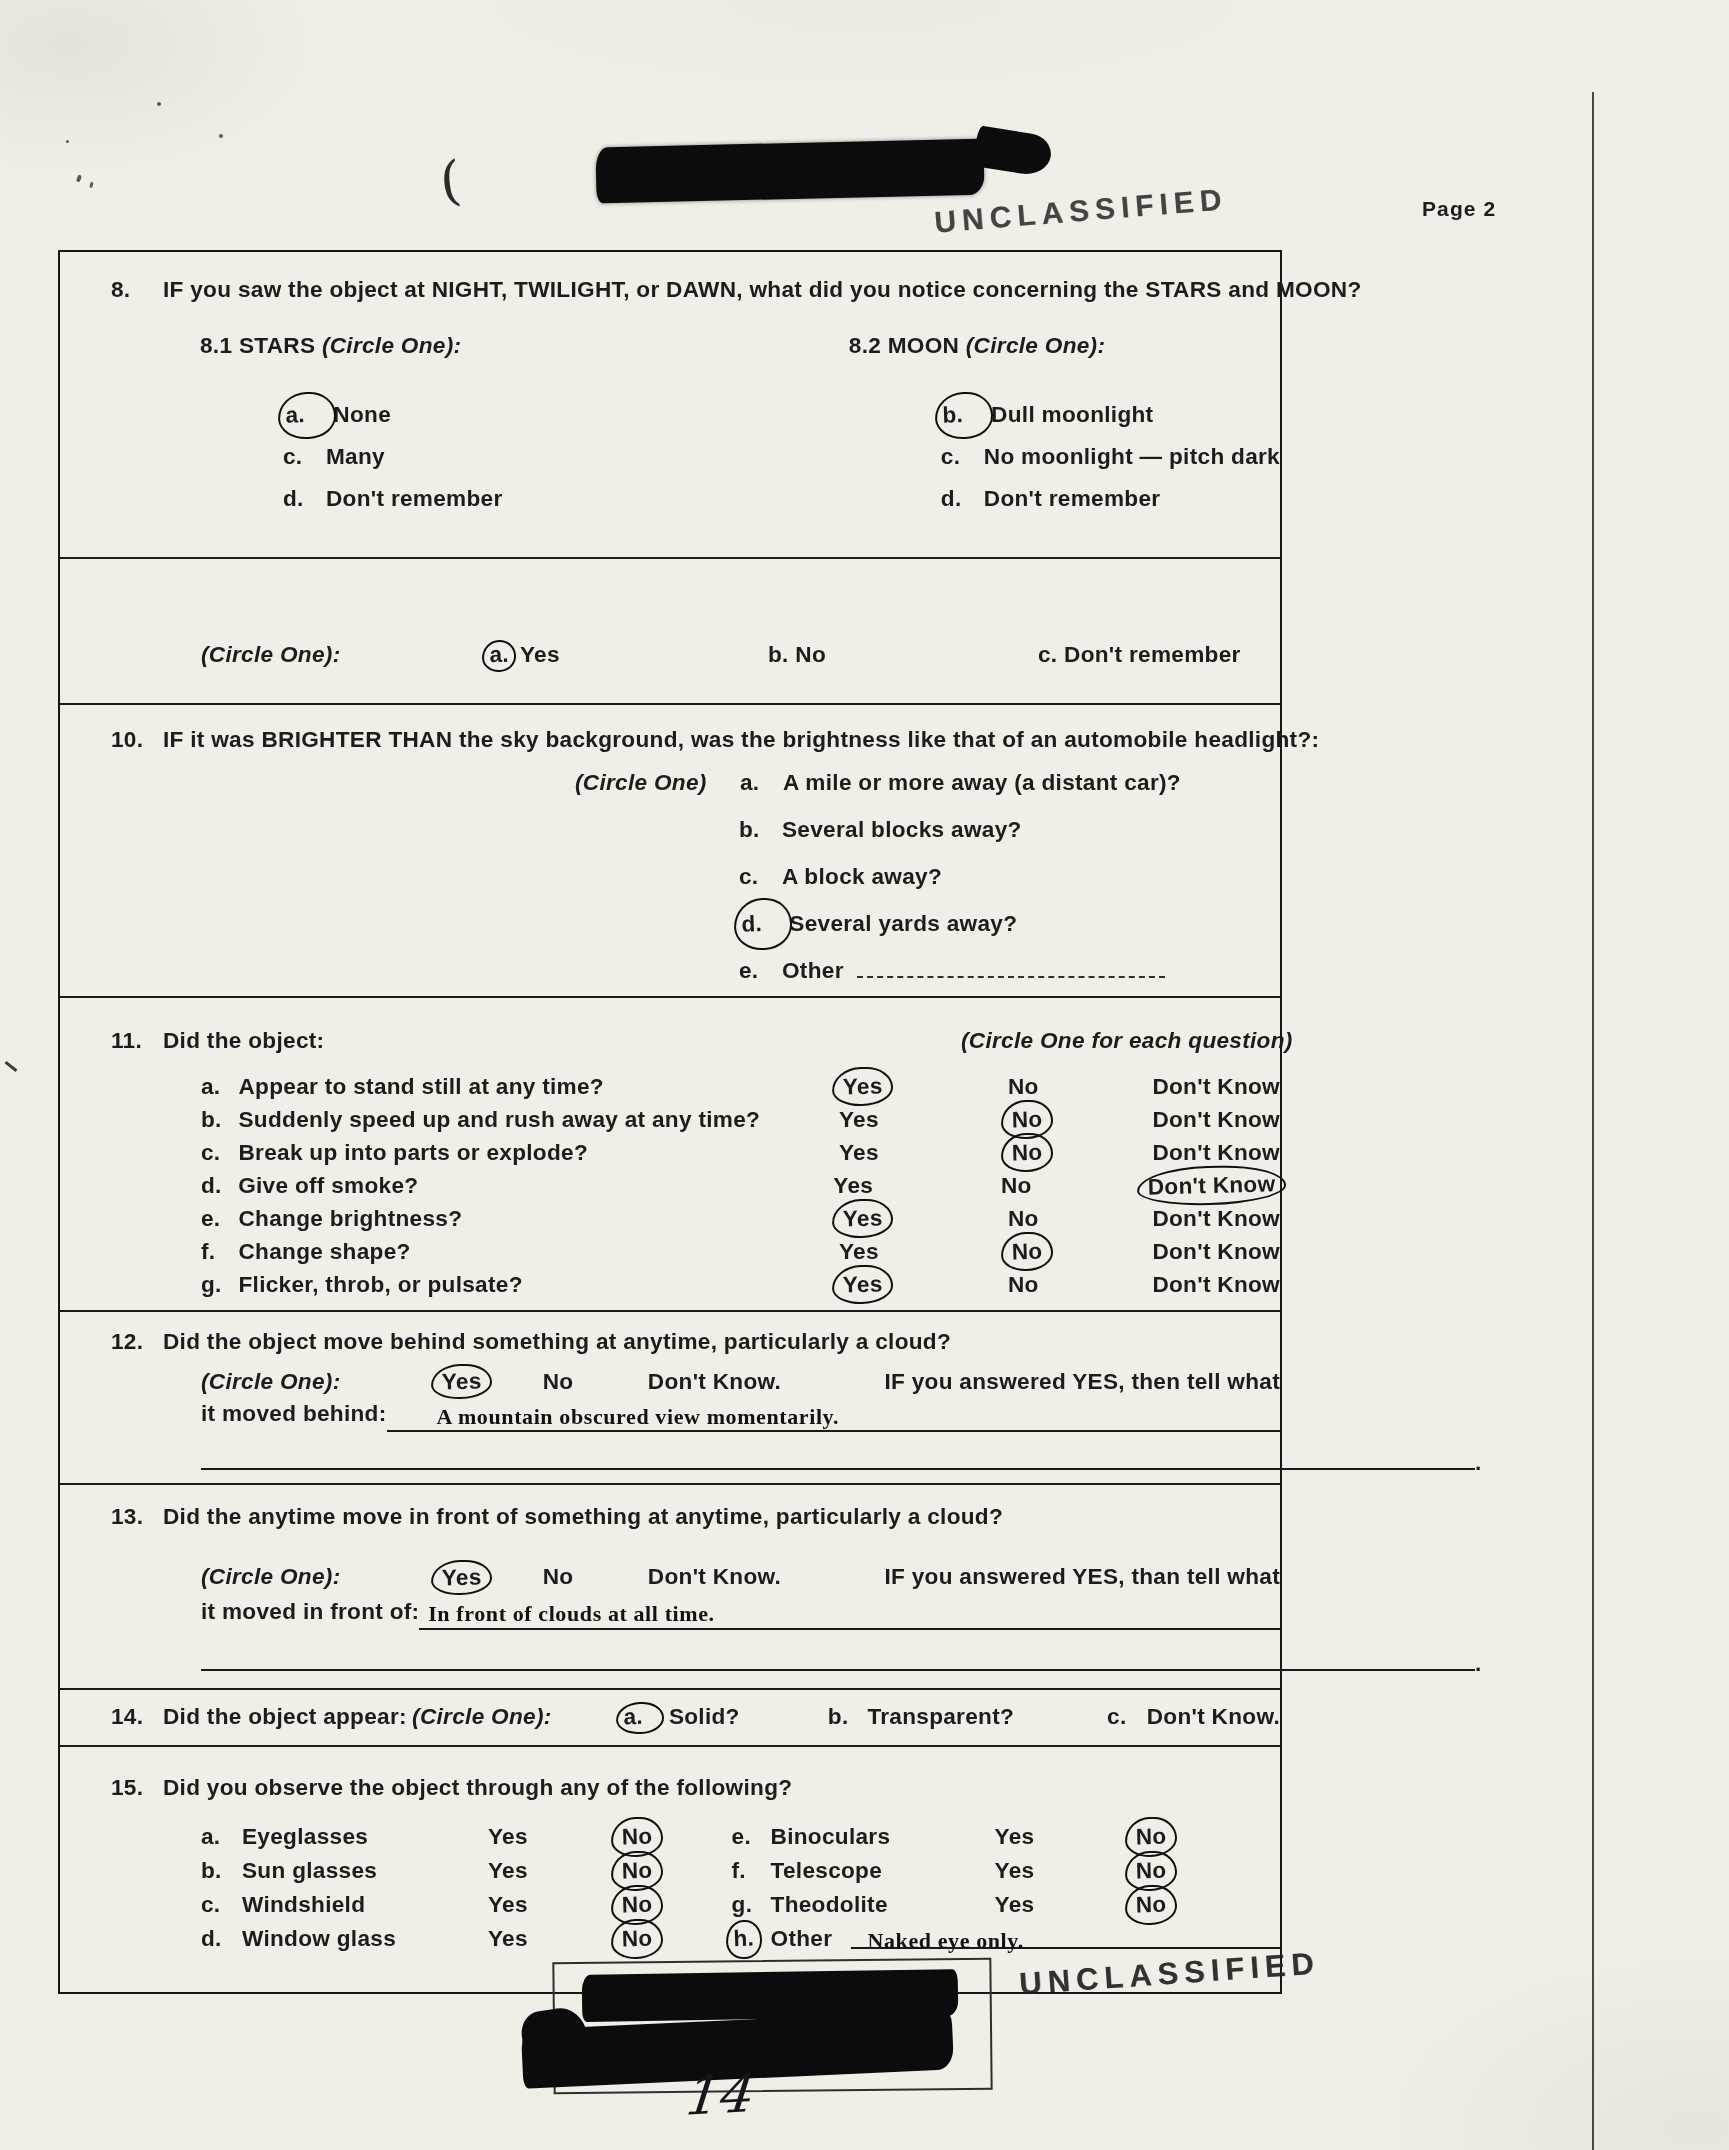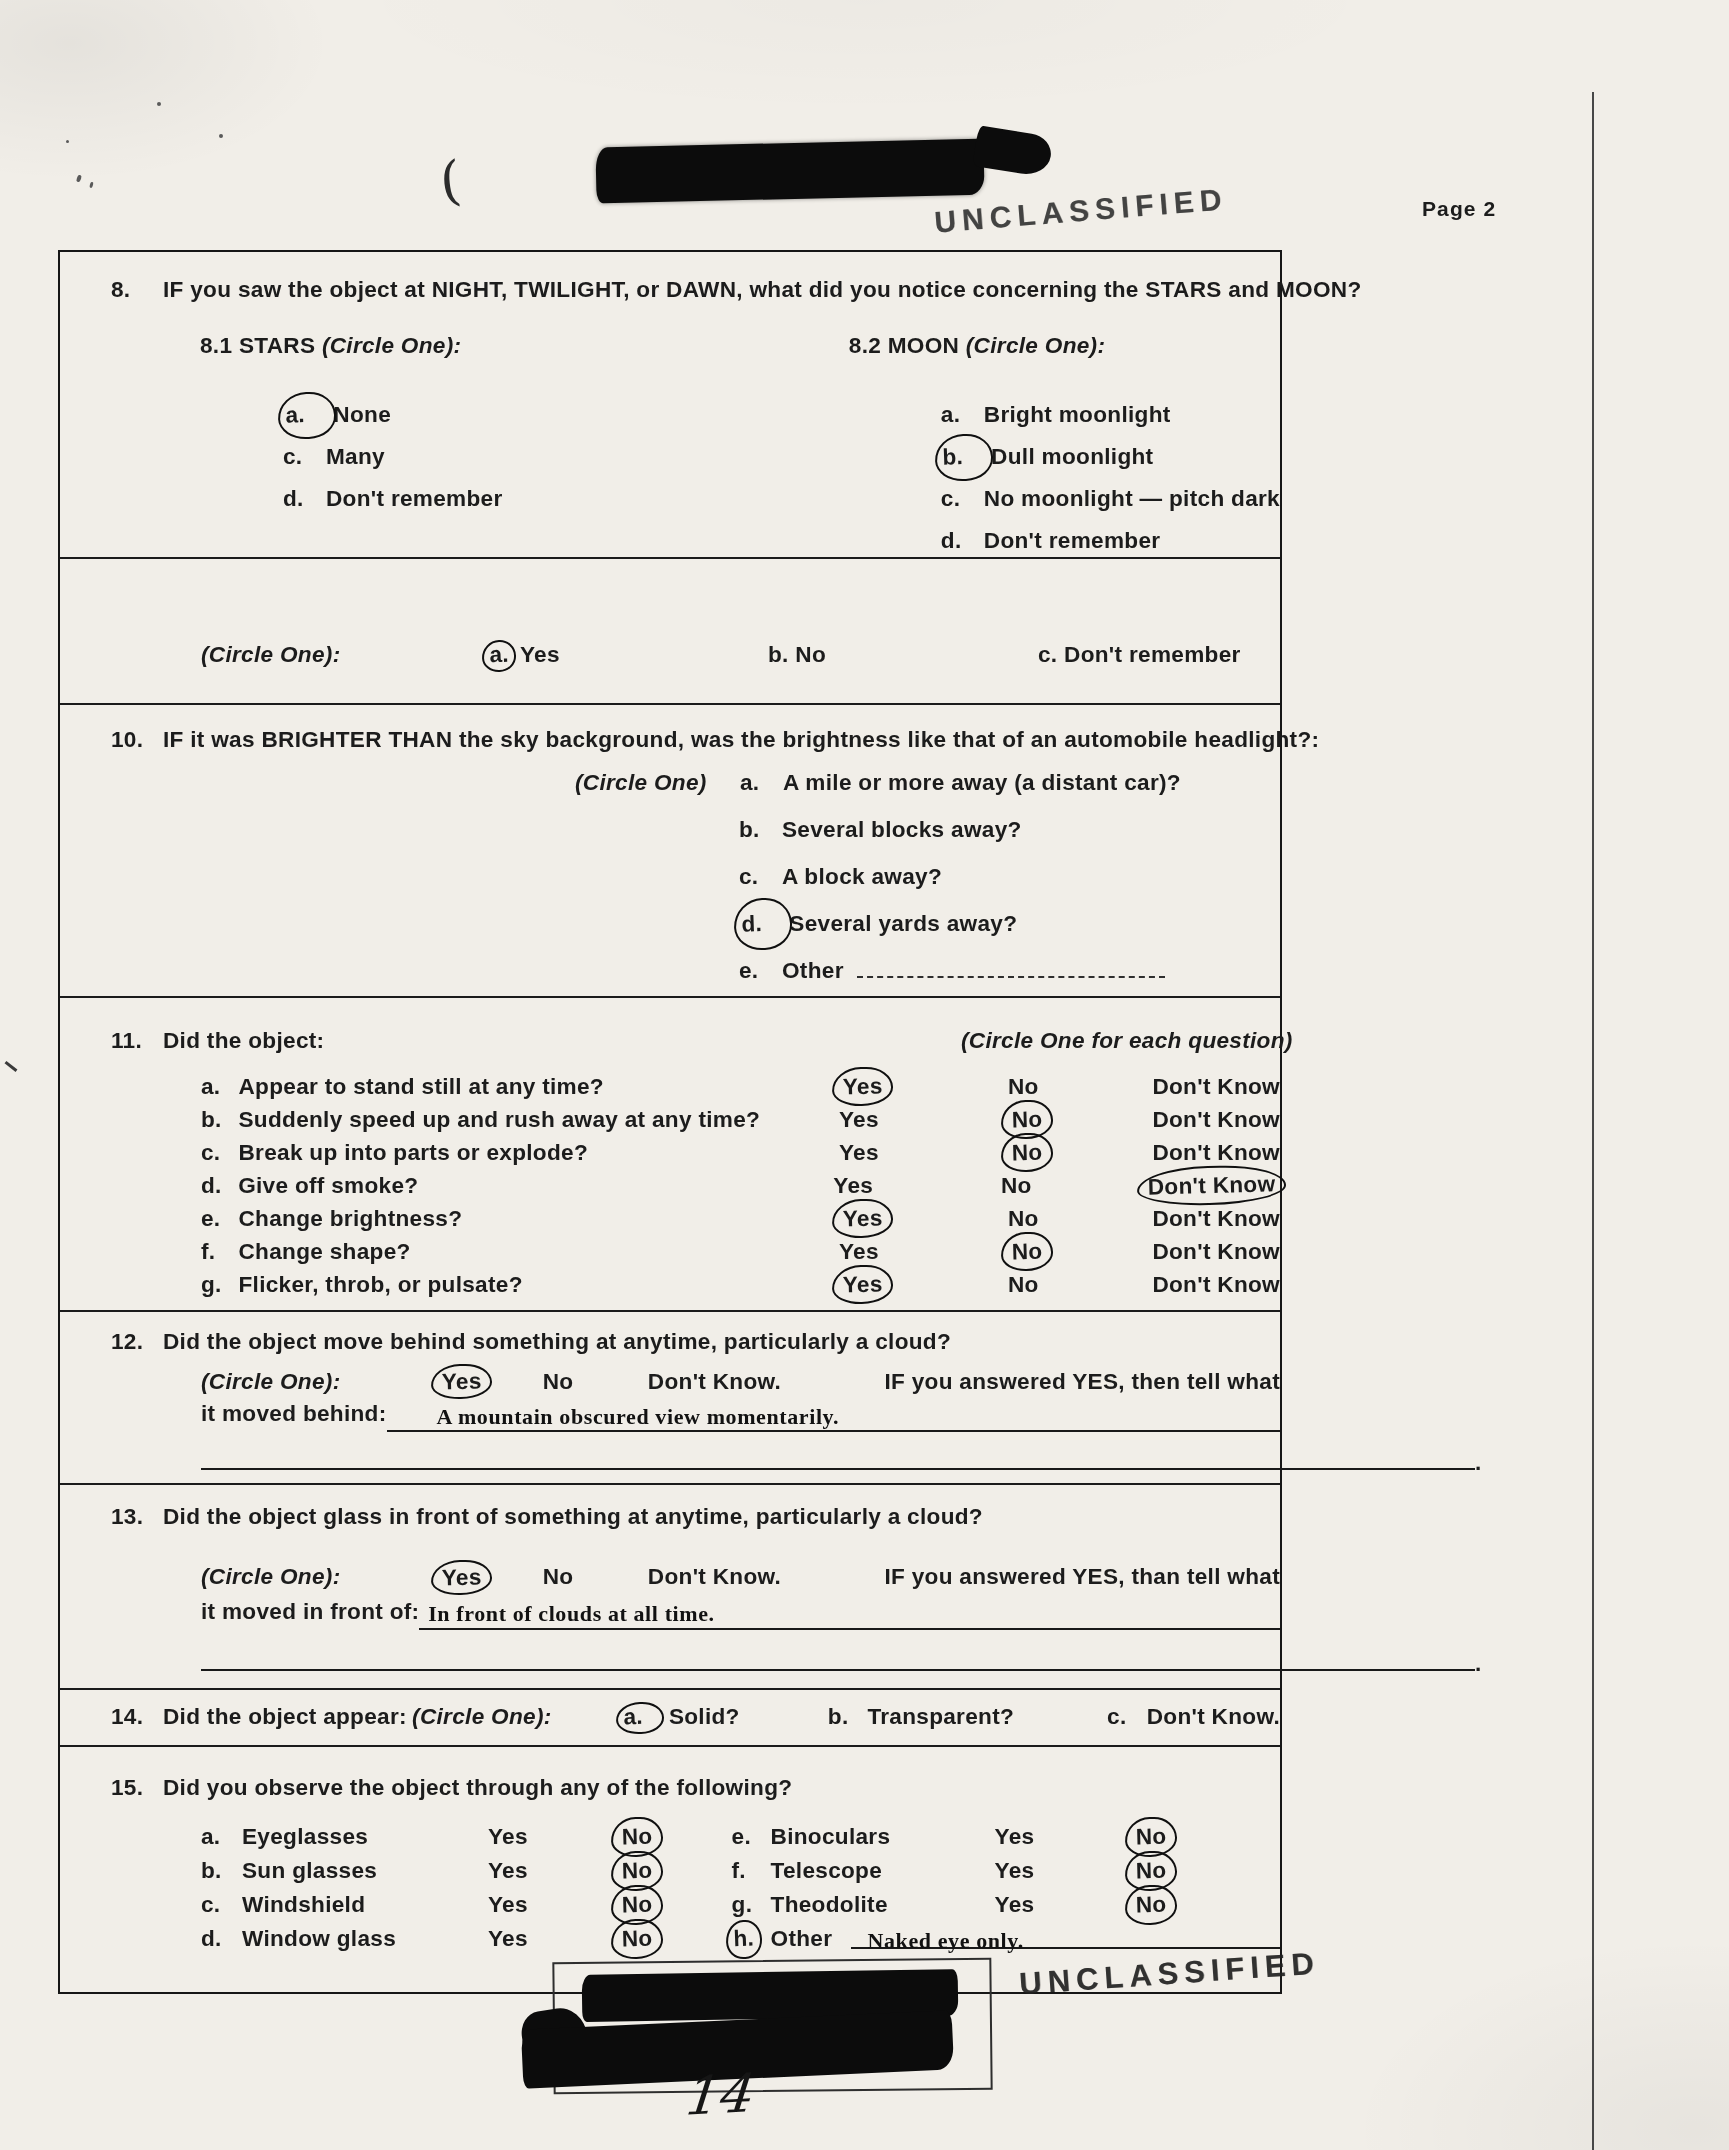--- a/index.html
+++ b/index.html
@@ -182,23 +182,20 @@
             <span class="opt-letter">d.</span><span>Don't remember</span>
           </div>
         </div>
         <div class="col-moon">
           <div class="sub-head">
             <span>8.2</span>
             <span>MOON</span>
             <span class="it">(Circle One):</span>
           </div>
           <div class="opt-row">
-            <span class="opt-letter">a.</span><span>Bright moonlight</span>
-          </div>
-          <div class="opt-row">
             <span class="opt-letter cir-l">b.</span><span>Dull moonlight</span>
           </div>
           <div class="opt-row">
             <span class="opt-letter">c.</span><span>No moonlight — pitch dark</span>
           </div>
           <div class="opt-row">
             <span class="opt-letter">d.</span><span>Don't remember</span>
           </div>
         </div>
       </div>
@@ -307,21 +304,21 @@
         <span class="prompt12">it moved behind:</span>
         <span class="ansline a12"><span class="typed">A mountain obscured view momentarily.</span></span>
       </div>
       <div class="blank-row">
         <span class="bline"></span><span>.</span>
       </div>
     </section>
 
     <section class="sec sec13">
       <div class="q-head">
-        <span class="q-num">13.</span><span>Did the object glass in front of something at anytime, particularly a cloud?</span>
+        <span class="q-num">13.</span><span>Did the anytime move in front of something at anytime, particularly a cloud?</span>
       </div>
       <div class="cone-row">
         <span class="co it">(Circle One):</span>
         <span class="cw-yes"><span class="cir">Yes</span></span>
         <span class="cw-no">No</span>
         <span class="cw-dk">Don't Know.</span>
         <span>IF you answered YES, than tell what</span>
       </div>
       <div class="prompt-row">
         <span class="prompt13">it moved in front of:</span>

